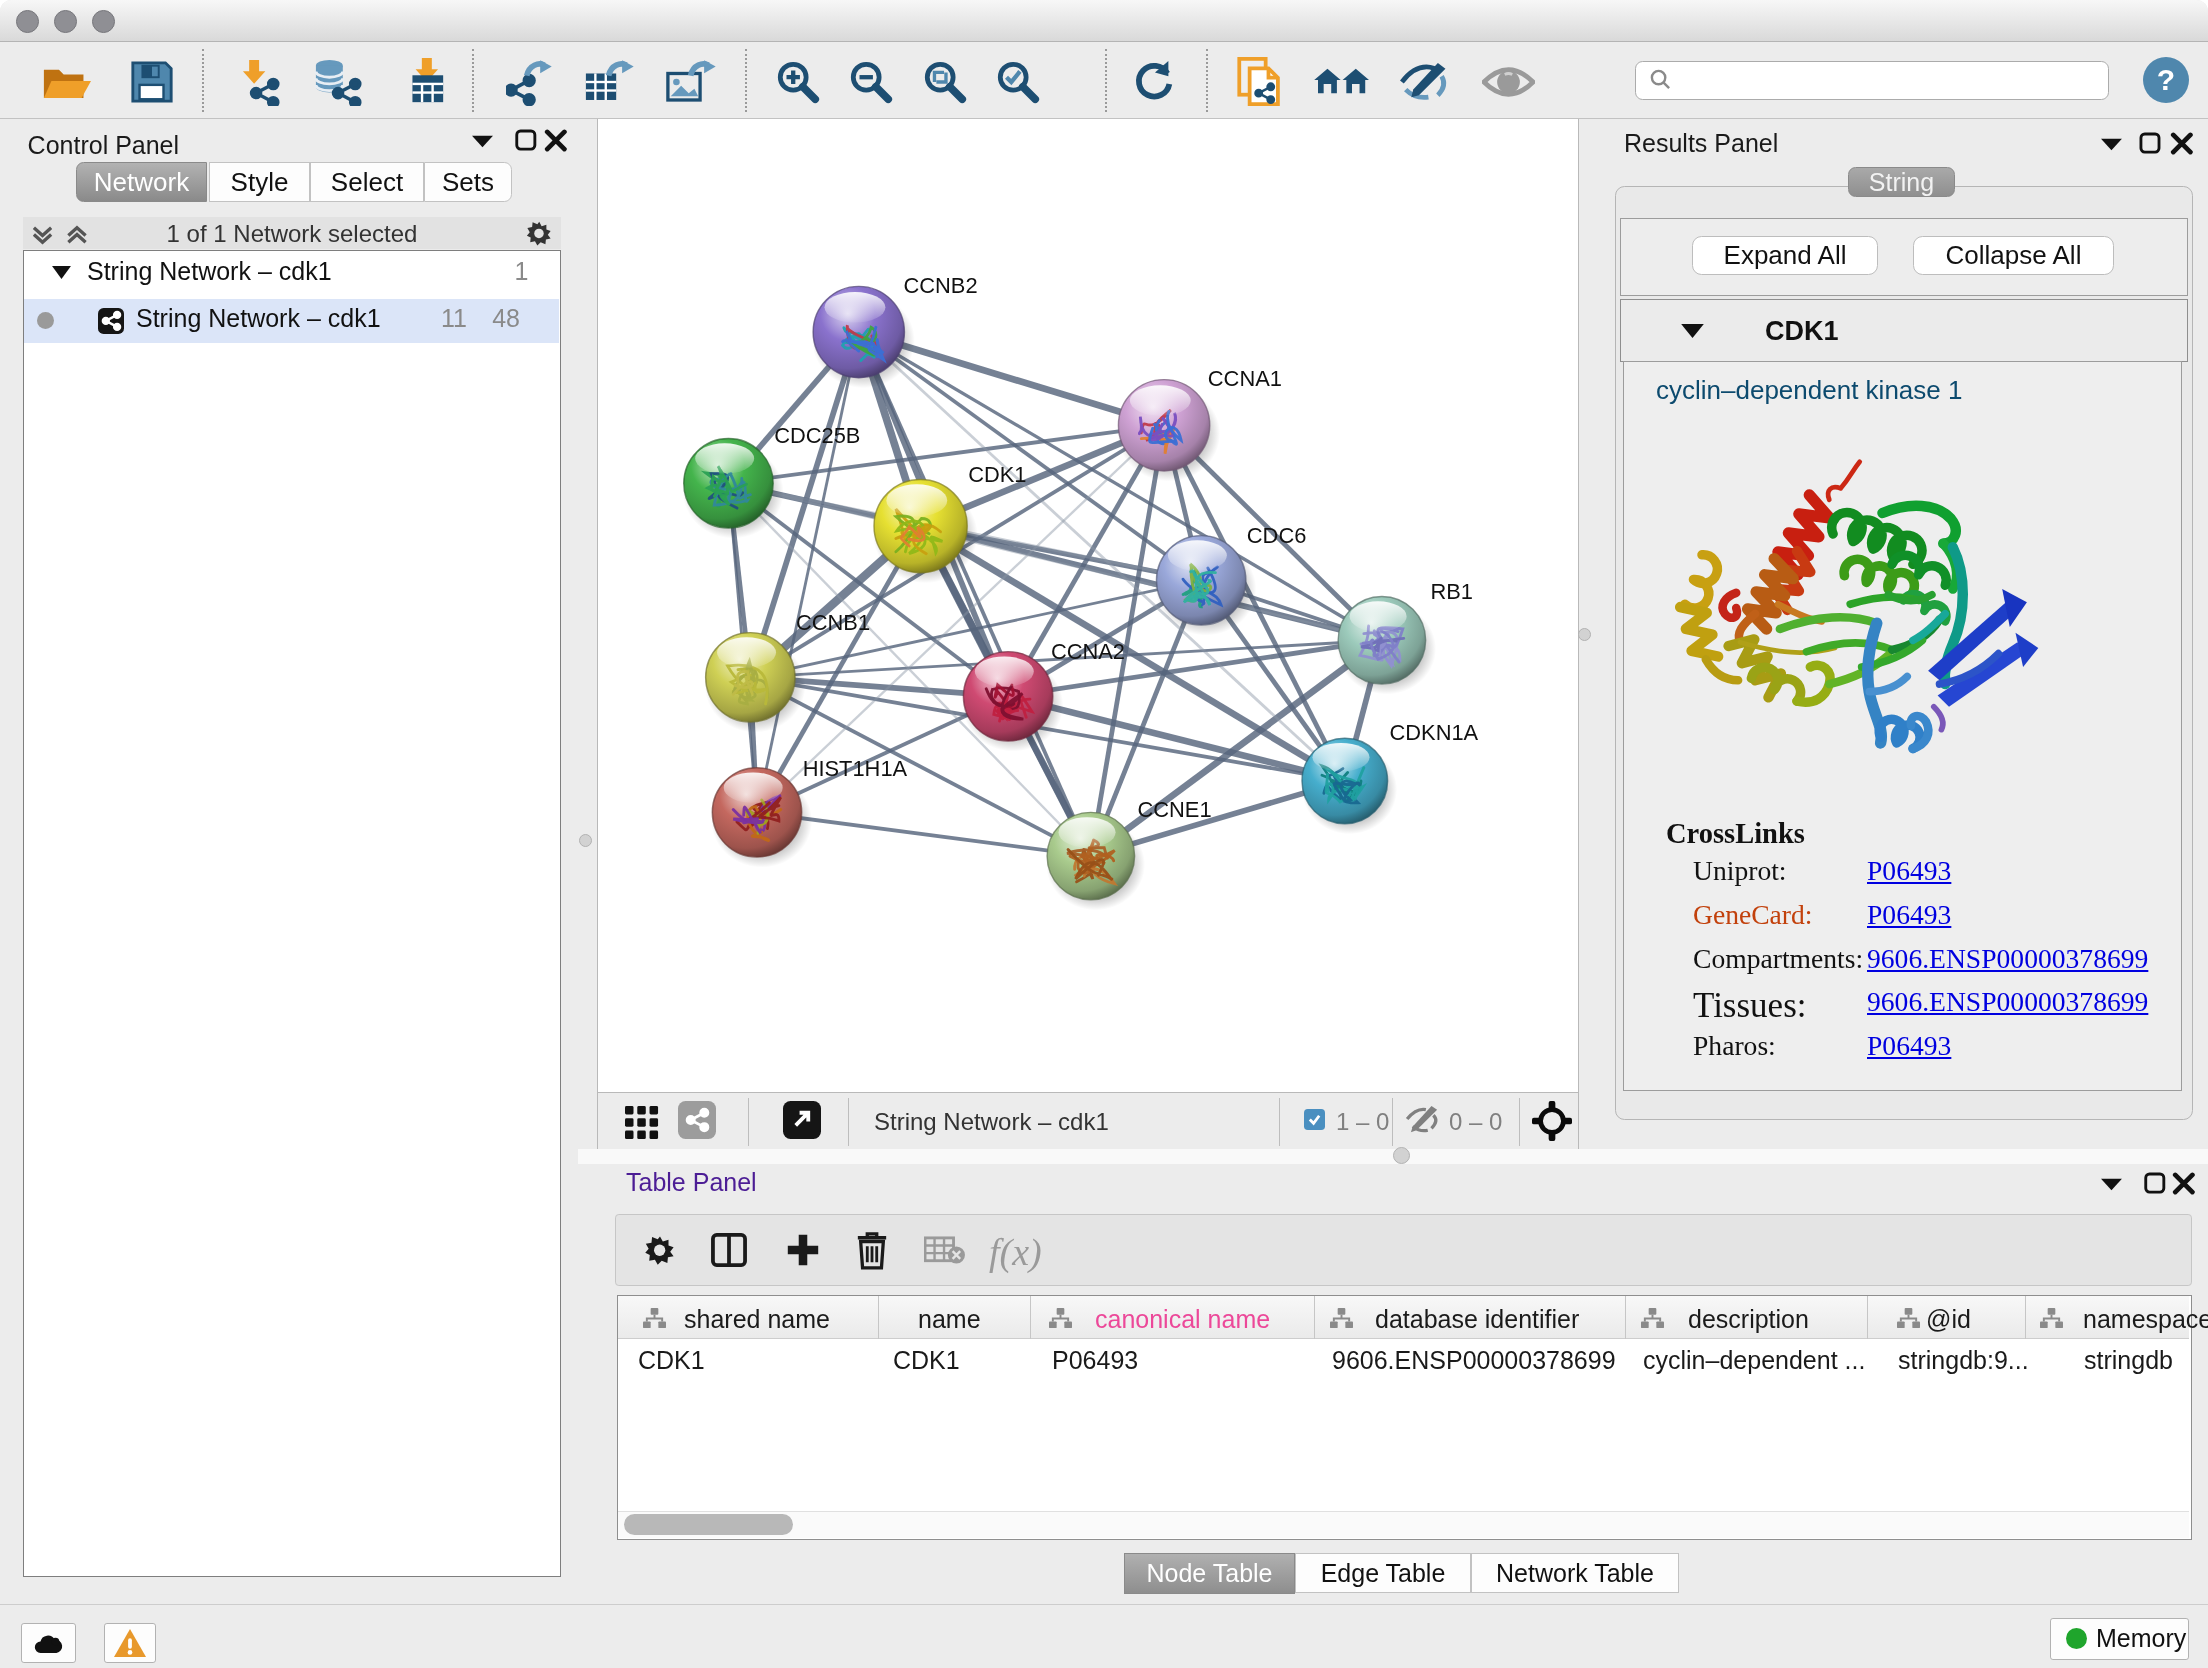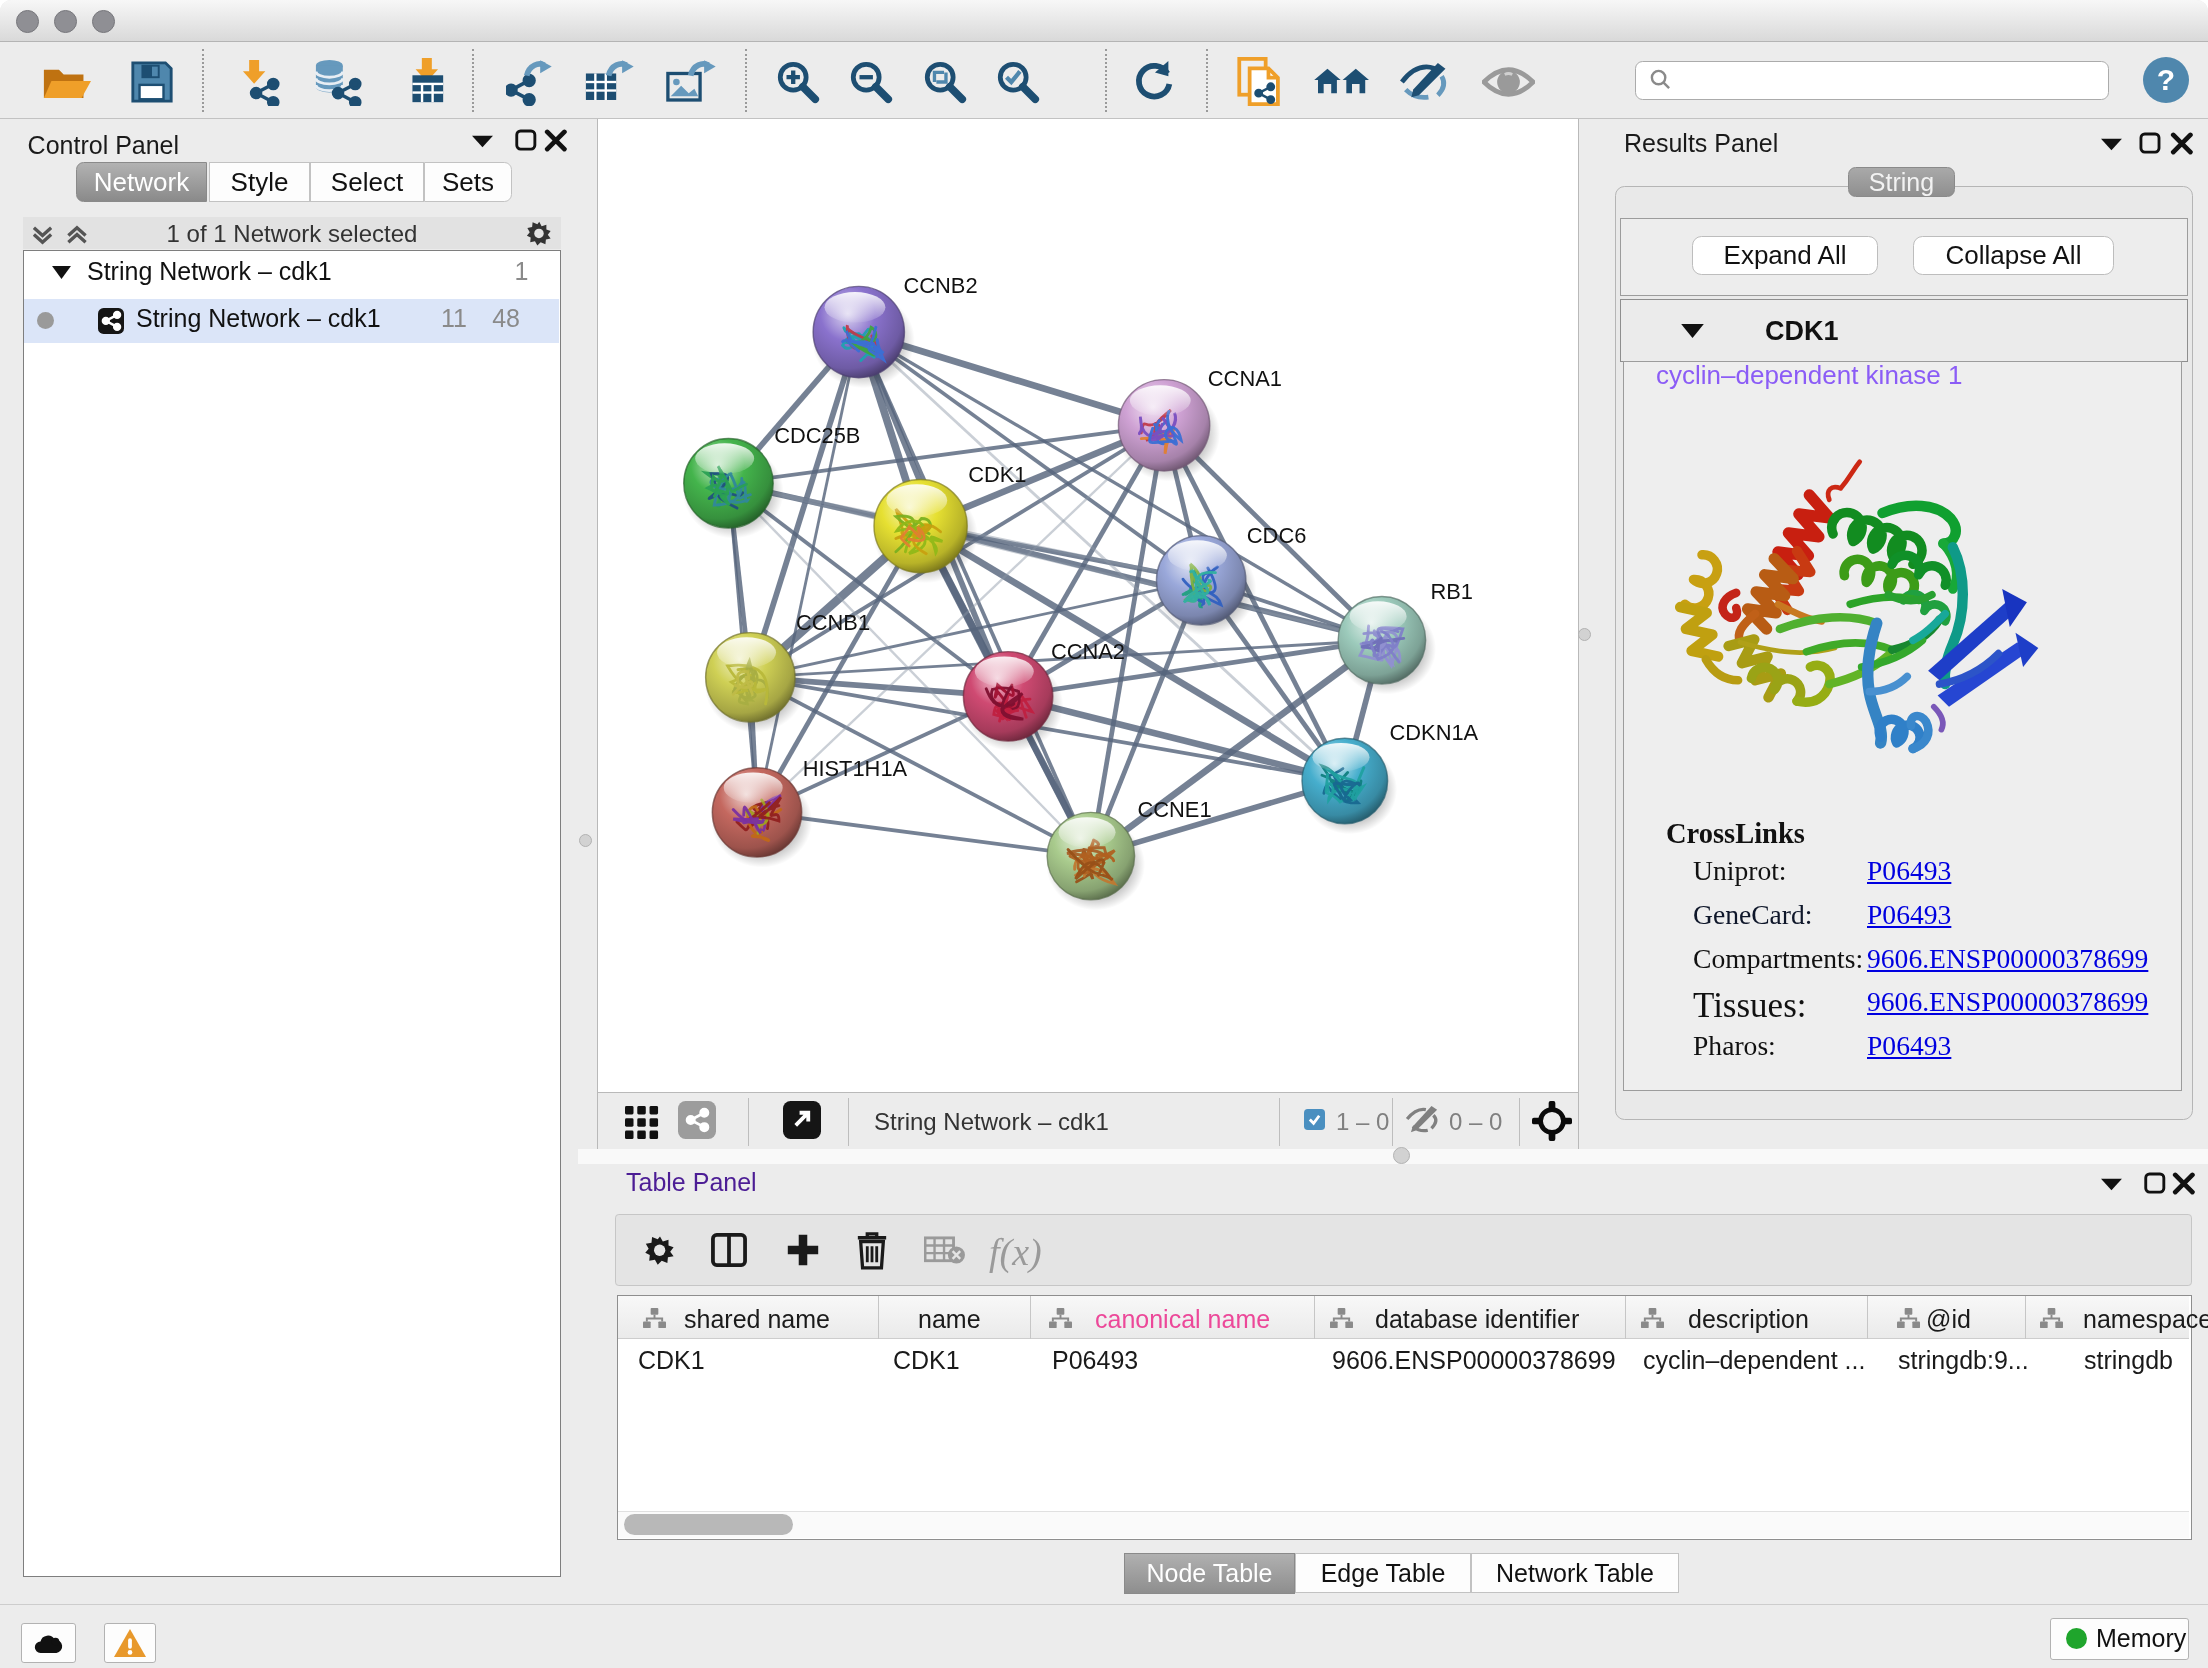--- a/index.html
+++ b/index.html
@@ -561,21 +561,21 @@
     <div class="abs" style="left:1848px;top:167px;width:107px;height:30px;background:linear-gradient(#a9a9a9,#8f8f8f);border:1px solid #8a8a8a;border-radius:7.6px;color:#f2f2f2;font-size:25px;text-align:center;line-height:28.5px">String</div>
     <div class="abs" style="left:1620px;top:218px;width:568px;height:78px;background:#ededed;border:1.9px solid #9c9c9c"></div>
     <div class="abs" style="left:1692px;top:236px;width:186px;height:39px;background:#fff;border:1.9px solid #bdbdbd;border-radius:9.5px;font-size:26px;text-align:center;line-height:36px;color:#111">Expand All</div>
     <div class="abs" style="left:1913px;top:236px;width:201px;height:39px;background:#fff;border:1.9px solid #bdbdbd;border-radius:9.5px;font-size:26px;text-align:center;line-height:36px;color:#111">Collapse All</div>
     <div class="abs" style="left:1620px;top:299px;width:568px;height:63px;background:#ebebeb;border:1.9px solid #8e8e8e"></div>
     <svg class="abs" style="left:1680px;top:322px" width="25" height="17" viewBox="0 0 26 18">
       <path d="M1,2 L25,2 L13,17 Z" fill="#111"></path>
     </svg>
     <div class="abs" style="left:1765px;top:316px;font-size:27px;font-weight:bold;color:#111">CDK1</div>
     <div class="abs" style="left:1623px;top:361px;width:559px;height:730px;background:#eeeeee;border:1.9px solid #9c9c9c"></div>
-    <div class="abs" style="left:1656px;top:360px;font-size:26px;color:#8b5cf6">cyclin–dependent kinase 1</div>
+    <div class="abs" style="left:1656px;top:375px;font-size:26px;color:#0c4a6e">cyclin–dependent kinase 1</div>
     <svg style="position:absolute;left:1664px;top:452px" width="380" height="314" viewBox="0 0 400 330">
       <path d="M 186,38 C 196,26 198,20 206,10 M 186,38 C 176,34 170,40 174,50" fill="none" stroke="#cc2814" stroke-width="5" stroke-linecap="round" stroke-linejoin="round"></path>
       <path d="M 153,45 L 174,69 L 142,65 L 163,89 L 131,85 L 152,109 L 120,105 L 141,129" fill="none" stroke="#c81f10" stroke-width="12" stroke-linecap="round" stroke-linejoin="round"></path>
       <path d="M 140,104 L 154,126 L 128,124 L 142,146 L 116,144 L 130,166" fill="none" stroke="#c83a12" stroke-width="11" stroke-linecap="round" stroke-linejoin="round"></path>
       <path d="M 116,112 L 136,133 L 106,129 L 127,151 L 97,147 L 118,169 L 88,165 L 108,186" fill="none" stroke="#b85c14" stroke-width="12" stroke-linecap="round" stroke-linejoin="round"></path>
       <path d="M 96,170 C 82,182 76,190 80,200" fill="none" stroke="#c06018" stroke-width="9" stroke-linecap="round" stroke-linejoin="round"></path>
       <path d="M 120,160 C 140,170 152,176 166,178" fill="none" stroke="#c87820" stroke-width="7" stroke-linecap="round" stroke-linejoin="round"></path>
       <path d="M 76,148 C 64,152 58,162 64,170 C 70,178 80,174 76,164" fill="none" stroke="#c42418" stroke-width="9" stroke-linecap="round" stroke-linejoin="round"></path>
       <path d="M 40,108 a 15,15 0 1 1 -9,26 a 15,15 0 1 1 -9,26 " fill="none" stroke="#c8a012" stroke-width="10" stroke-linecap="round" stroke-linejoin="round"></path>
       <path d="M 17,163 L 45,169 L 23,186 L 51,192 L 29,209 L 57,215" fill="none" stroke="#c0a010" stroke-width="11" stroke-linecap="round" stroke-linejoin="round"></path>
@@ -606,21 +606,21 @@
       <path d="M 278,230 L 360,158 L 368,170 L 290,240 Z" fill="#1e3ec8"></path>
       <path d="M 356,144 L 382,158 L 364,184 Z" fill="#1834c0"></path>
       <path d="M 288,256 L 372,200 L 379,213 L 300,268 Z" fill="#2646d2"></path>
       <path d="M 370,190 L 394,206 L 378,226 Z" fill="#1e3ec8"></path>
       <path d="M 290,244 C 314,240 336,228 352,212" fill="none" stroke="#2c54c8" stroke-width="8" stroke-linecap="round" stroke-linejoin="round"></path>
       <path d="M 284,268 C 292,276 296,284 292,292" fill="none" stroke="#7a58b8" stroke-width="6" stroke-linecap="round" stroke-linejoin="round"></path>
     </svg>
     <div class="abs" style="left:1666px;top:818px;font-size:28.5px;font-weight:bold;color:#111;font-family:'Liberation Serif',serif">CrossLinks</div>
     <div class="abs" style="left:1693px;top:855px;font-size:27.6px;color:#111;font-family:'Liberation Serif',serif">Uniprot:</div>
     <div class="abs" style="left:1867px;top:855px;font-size:27.6px;color:#0000e0;text-decoration:underline;font-family:'Liberation Serif',serif">P06493</div>
-    <div class="abs" style="left:1693px;top:899px;font-size:27.6px;color:#0f172a;font-family:'Liberation Serif',serif">GeneCard:</div>
+    <div class="abs" style="left:1693px;top:899px;font-size:27.6px;color:#c2410c;font-family:'Liberation Serif',serif">GeneCard:</div>
     <div class="abs" style="left:1867px;top:899px;font-size:27.6px;color:#0000e0;text-decoration:underline;font-family:'Liberation Serif',serif">P06493</div>
     <div class="abs" style="left:1693px;top:943px;font-size:27.6px;color:#111;font-family:'Liberation Serif',serif">Compartments:</div>
     <div class="abs" style="left:1867px;top:943px;font-size:27.6px;color:#0000e0;text-decoration:underline;font-family:'Liberation Serif',serif">9606.ENSP00000378699</div>
     <div class="abs" style="left:1693px;top:986px;font-size:35px;color:#111;font-family:'Liberation Serif',serif">Tissues:</div>
     <div class="abs" style="left:1867px;top:986px;font-size:27.6px;color:#0000e0;text-decoration:underline;font-family:'Liberation Serif',serif">9606.ENSP00000378699</div>
     <div class="abs" style="left:1693px;top:1030px;font-size:27.6px;color:#111;font-family:'Liberation Serif',serif">Pharos:</div>
     <div class="abs" style="left:1867px;top:1030px;font-size:27.6px;color:#0000e0;text-decoration:underline;font-family:'Liberation Serif',serif">P06493</div>
     <div class="abs" style="left:578px;top:1149px;width:1630px;height:15px;background:#f9f9f9"></div>
     <div class="abs" style="left:578px;top:1164px;width:1630px;height:438px;background:#ececec"></div>
     <div class="abs" style="left:626px;top:1168px;font-size:25px;color:#4c1d95">Table Panel</div>

